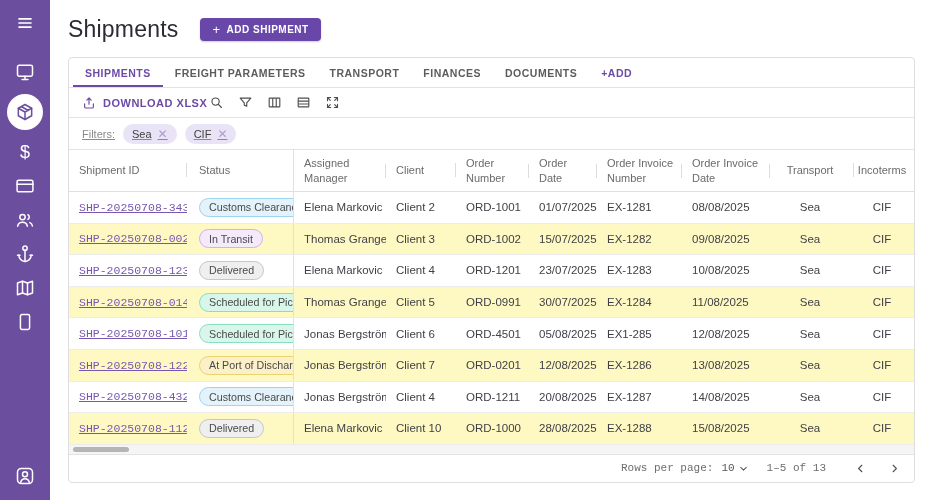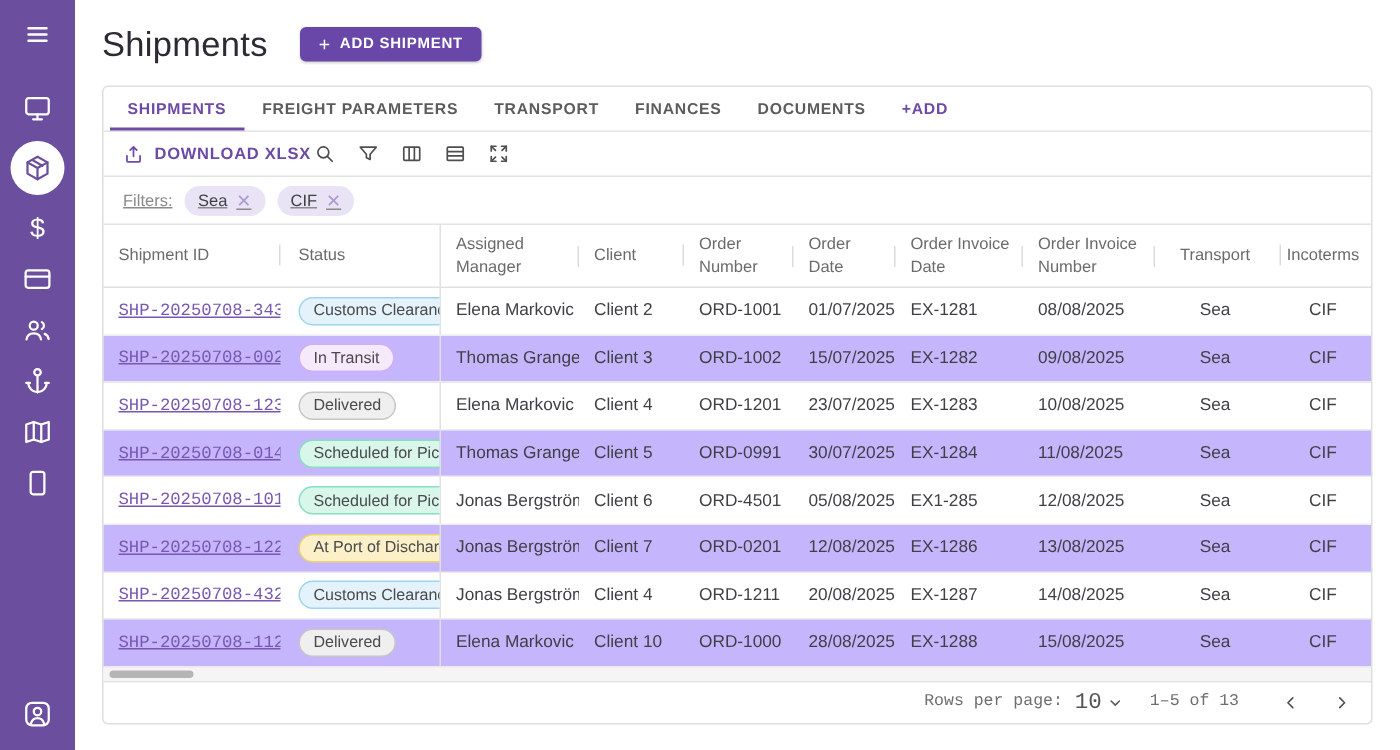--- a/index.html
+++ b/index.html
@@ -60,41 +60,41 @@
   .thead { min-height:42px; border-bottom:1px solid #E0E0E0; align-items:center; }
   .th { font-size:11px; font-weight:500; color:#6B6B6B; line-height:1.3; padding:0 6px 0 10px;
     position:relative; align-self:center; }
   .th::after { content:""; position:absolute; right:0; top:50%; transform:translateY(-50%);
     width:1px; height:14px; background:#DCDCDC; }
   .th.c9::after { display:none; }
   .th.c1::after { display:none; }
   .c1 { border-right:1px solid #E0E0E0; height:100%; display:flex; align-items:center; }
   .th.c1 { padding-left:12px; }
   .tr { height:31.6px; border-bottom:1px solid #ECECEC; }
-  .tr.alt { background:#c4b5fd; }
+  .tr.alt { background:#fef9c3; }
   .td { display:flex; align-items:center; font-size:11.5px; color:#3F3F46;
     padding:0 6px 0 10px; white-space:nowrap; overflow:hidden; }
   .td.c1 { padding-left:12px; }
   .c8, .c9 { justify-content:center; text-align:center; padding-left:2px; }
   .th.c8, .th.c9 { text-align:center; padding-left:2px; }
   .id-link { color:#7857B0; text-decoration:underline; cursor:pointer;font-family:Liberation Mono, monospace; }
   .pill { display:inline-block; border:1px solid; border-radius:12px; padding:2.5px 9px;
     font-size:10.7px; color:#4A4A4A; white-space:nowrap; }
 
   
   .hscroll { height:9px; background:#F5F5F5; position:relative; }
   .hthumb { position:absolute; left:4px; top:2px; width:56px; height:5px; border-radius:3px;
     background:#B5B5B5; cursor:grab; }
 
   
   .tfoot { display:flex; justify-content:flex-end; align-items:center; height:28px;
     border-top:1px solid #E3E3E3; padding:0 10px; font-size:11px; color:#6E6E6E; gap:18px;font-family:Liberation Mono, monospace; }
   .rpp { display:flex; align-items:center; gap:8px; }
   .rpp-select { display:flex; align-items:center; gap:3px; color:#555; cursor:pointer;
-    background:none; border:none; font-size:15px; font-family:inherit; }
+    background:none; border:none; font-size:11px; font-family:inherit; }
   .pager { display:flex; align-items:center; gap:14px; margin-left:6px; }
   .pager button { background:none; border:none; color:#4E4E4E; cursor:pointer; width:20px; height:20px;
     display:flex; align-items:center; justify-content:center; }
   svg { display:block; }
 </style>
 </head>
 <body>
 
 <div class="app">
 
@@ -238,22 +238,22 @@
         </span>
       </div>
 
       <div class="thead">
         <div class="th c0">Shipment ID</div>
         <div class="th c1">Status</div>
         <div class="th c2">Assigned Manager</div>
         <div class="th c3">Client</div>
         <div class="th c4">Order Number</div>
         <div class="th c5">Order Date</div>
+        <div class="th c6">Order Invoice Number</div>
         <div class="th c7">Order Invoice Date</div>
-        <div class="th c6">Order Invoice Number</div>
         <div class="th c8">Transport</div>
         <div class="th c9">Incoterms</div>
       </div>
 
       <div id="table-body">
           <div class="tr">
             <div class="td c0">
               <a class="id-link">SHP-20250708-343</a>
             </div>
             <div class="td c1">

